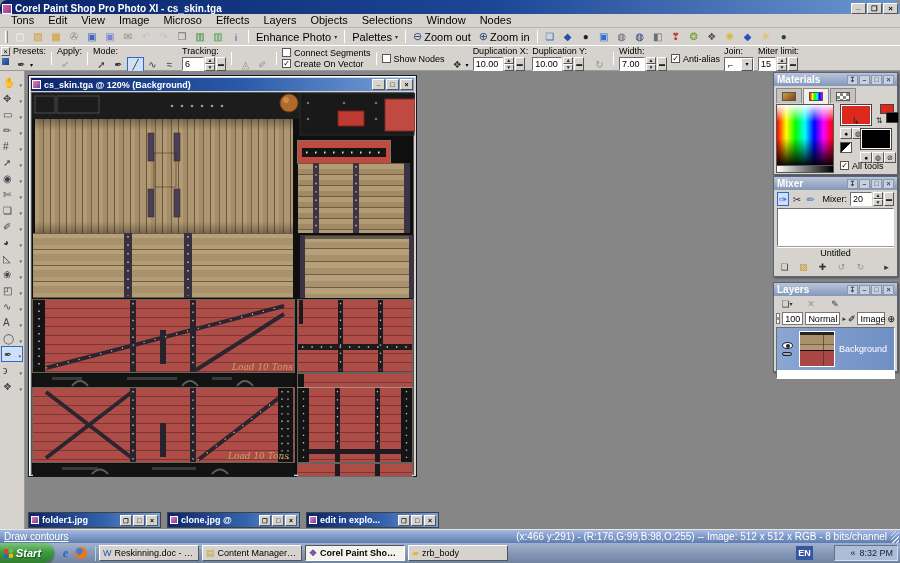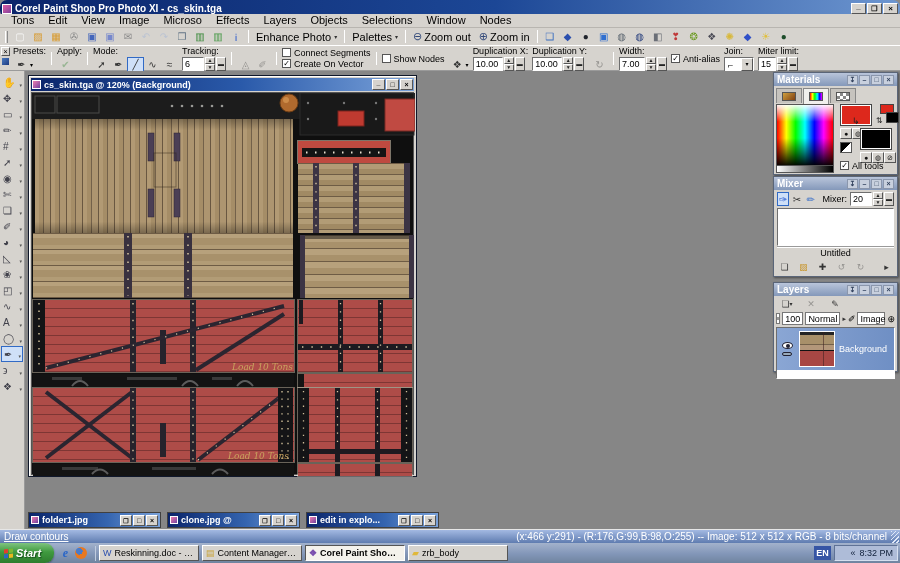--- a/index.html
+++ b/index.html
@@ -180,21 +180,21 @@
       linear-gradient(#e8b820 0 0) 5px 5px/4px 4px no-repeat; transform:skewY(-6deg); }
   .ql { display:flex; align-items:center; gap:3px; padding:0 5px; }
   .ql-ie { width:13px; height:13px; color:#2a66c8; font-weight:bold; font-style:italic; font-family:"Liberation Serif",serif; font-size:12px; line-height:13px; text-align:center; }
   .ql-ff { width:12px; height:12px; border-radius:50%; background:radial-gradient(circle at 35% 35%,#4a7ac8 0 30%,#e87820 32% 75%,#b84a10 100%); }
   .tb-sep { width:1px; height:15px; background:#5f7296; border-right:1px solid #c0ccdf; margin:0 3px; }
   .task { width:100px; height:16px; margin-right:3px; background:#d6d3ce; border:1px solid; border-color:#fff #555 #555 #fff; display:flex; align-items:center; padding:0 3px; font-size:9px; color:#000; }
   .task .task-icon { font-size:9px; margin-right:3px; color:var(--c,#333); flex:none; }
   .task .task-label { white-space:nowrap; overflow:hidden; text-overflow:ellipsis; }
   .task.active { background:#f4f2ec; border-color:#555 #fff #fff #555; font-weight:bold; }
   .tb-space { flex:1; }
-  .lang { width:17px; height:14px; background:#3655a5; color:#fff; font-size:9px; font-weight:bold; text-align:center; line-height:14px; margin-right:3px; }
+  .lang { width:17px; height:14px; background:#3655a5; color:#fff; font-size:9px; font-weight:bold; text-align:center; line-height:14px; margin-right:21px; }
   .tray { width:64px; height:16px; margin-right:2px; background:#aebcd8; border:1px solid; border-color:#5f7296 #d6e0f0 #d6e0f0 #5f7296; display:flex; align-items:center; justify-content:flex-end; padding:0 4px; gap:4px; font-size:9px; color:#10203a; }
 </style>
 </head>
 <body>
 
 <div class="screen">
 
   <div class="titlebar">
     <span class="app-icon"></span>
     <span>Corel Paint Shop Pro Photo XI - cs_skin.tga</span>

